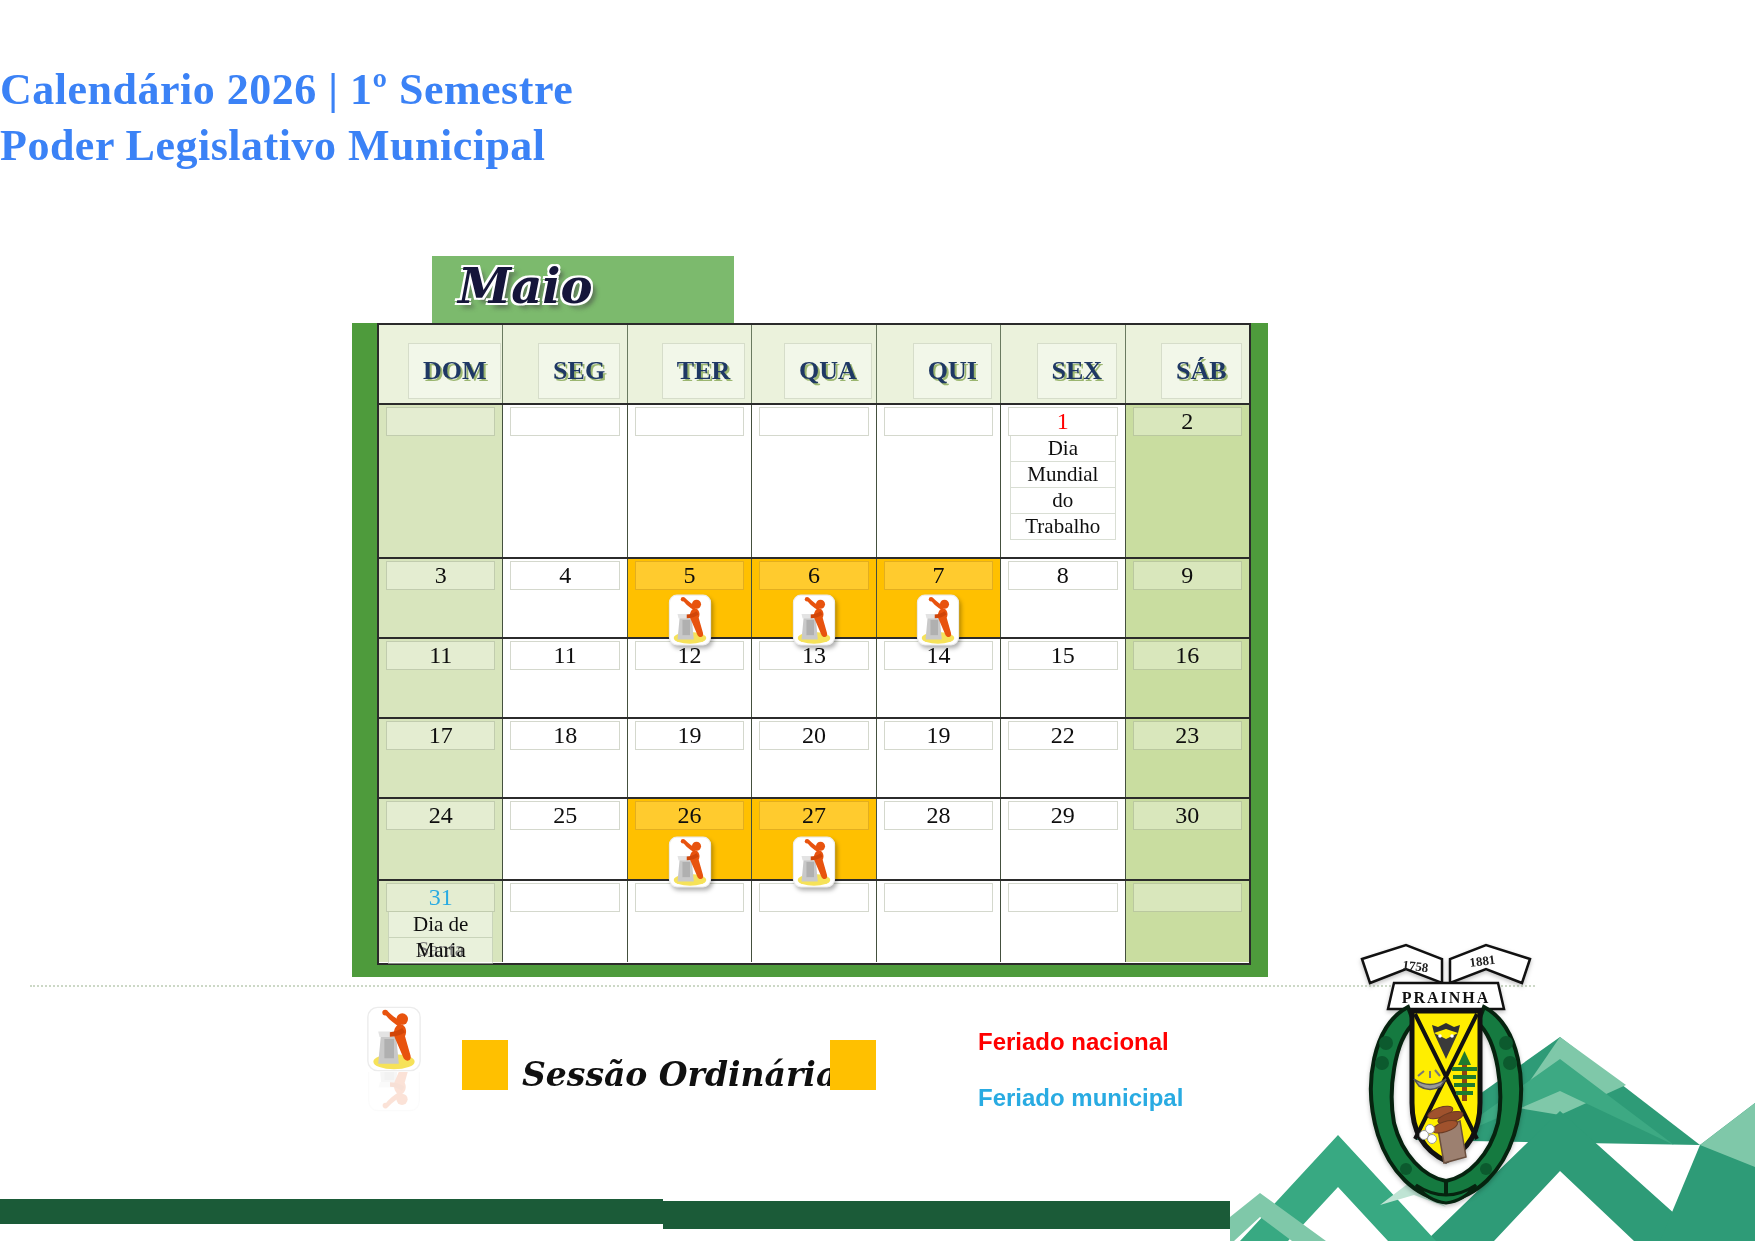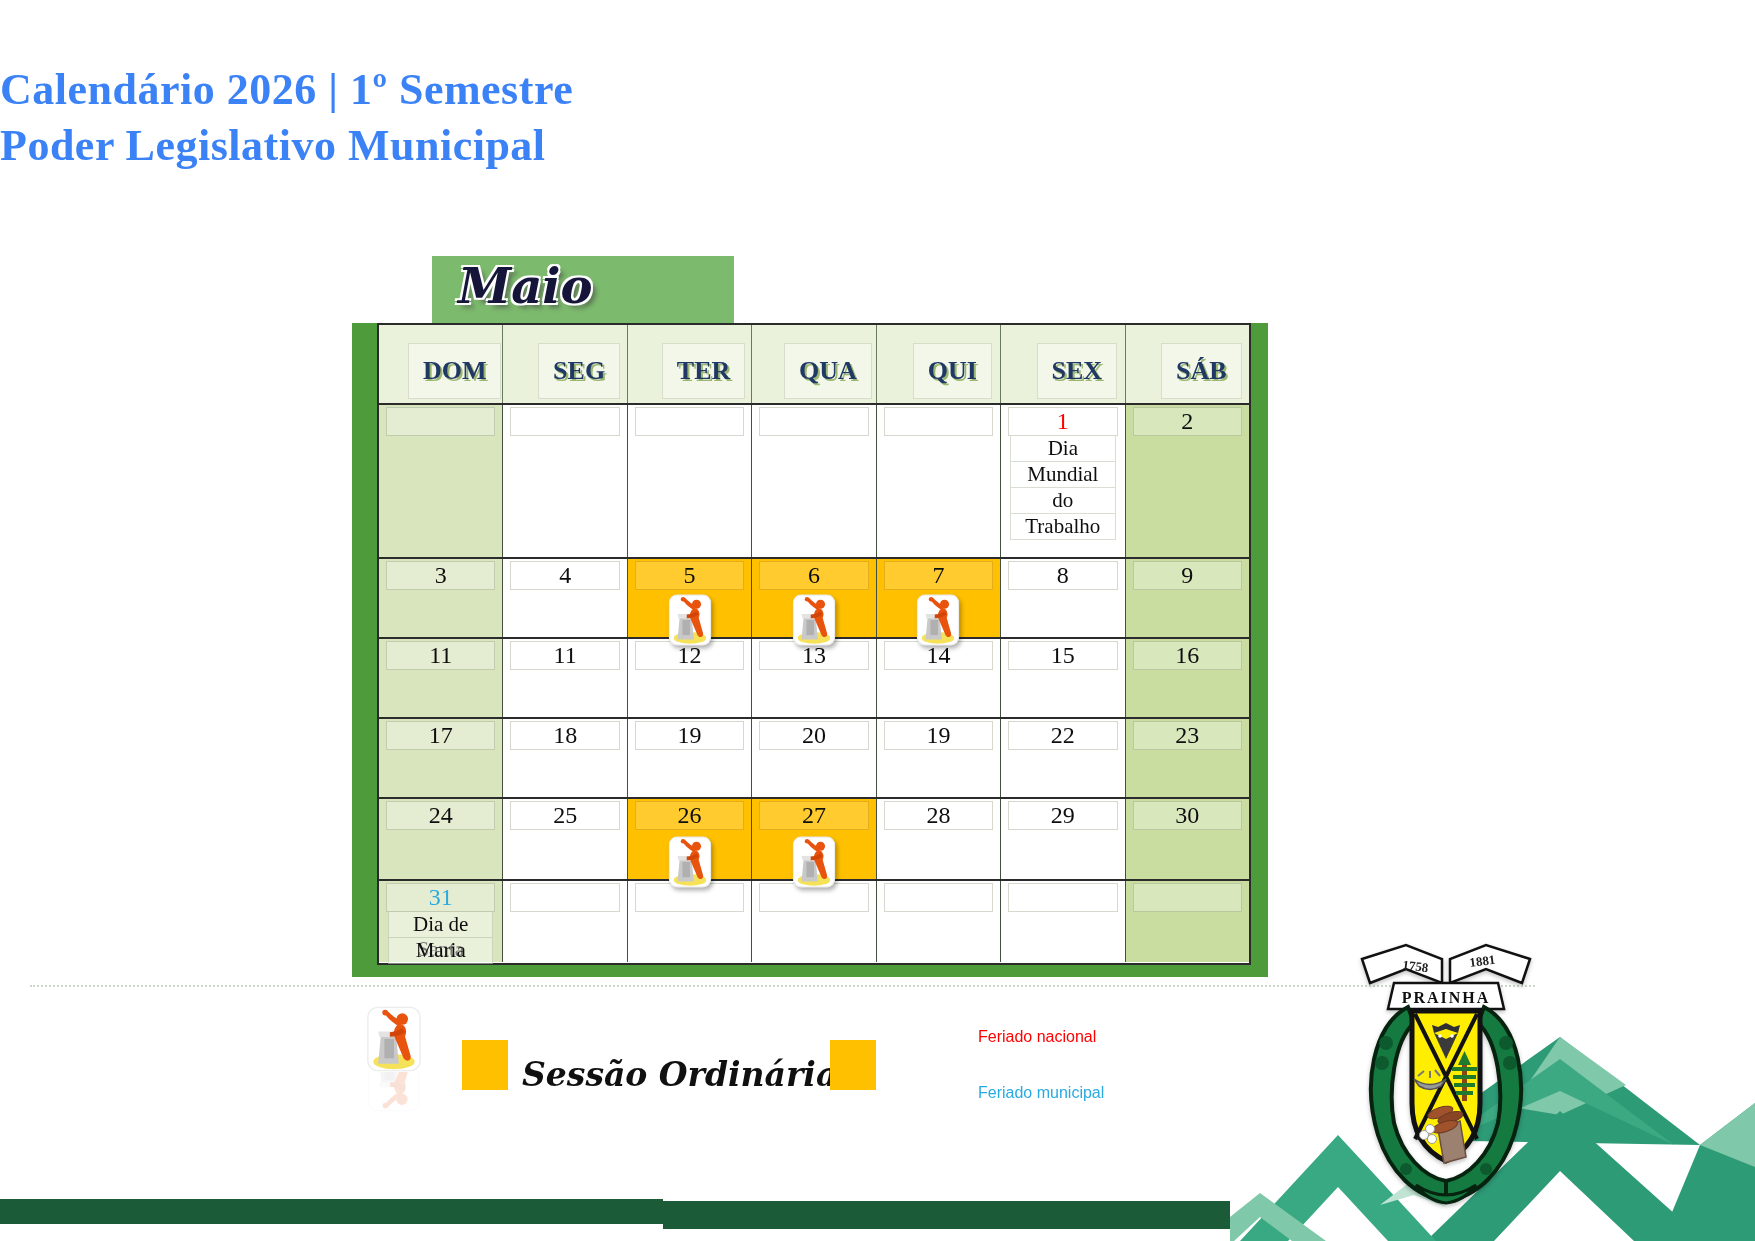--- a/index.html
+++ b/index.html
@@ -86,21 +86,21 @@
     transform:scaleY(-1);opacity:.16;}
   .legend-square{position:absolute;width:46px;height:50px;background:var(--session-orange);}
   .sq1{left:462px;top:1040px;}
   .sq2{left:830px;top:1040px;}
   .session-label{
     position:absolute;left:522px;top:1043px;
     font-family:"DejaVu Serif",serif;font-style:italic;font-weight:bold;
     font-size:33px;color:#101010;margin-top:12px;
   }
   .feriado{position:absolute;left:978px;font-family:"Liberation Sans",sans-serif;
-    font-weight:normal;font-size:16px;}
+    font-weight:bold;font-size:24px;}
   .feriado.nacional{top:1028px;color:var(--national-red);}
   .feriado.municipal{top:1084px;color:var(--municipal-blue);}
   
   .bottom-bar-left{position:absolute;left:0;top:1199px;width:663px;height:25px;background:var(--bottom-bar-green);}
   .bottom-bar-right{position:absolute;left:663px;top:1201px;width:712px;height:28px;background:var(--bottom-bar-green);}
   
   .chevrons{position:absolute;left:1230px;top:995px;width:525px;height:246px;}
   .crest{position:absolute;left:1346px;top:930px;width:200px;height:306px;z-index:5;
     filter:drop-shadow(0 2px 2px rgba(0,0,0,.25));}
   .hidden-defs{position:absolute;width:0;height:0;overflow:hidden;}

